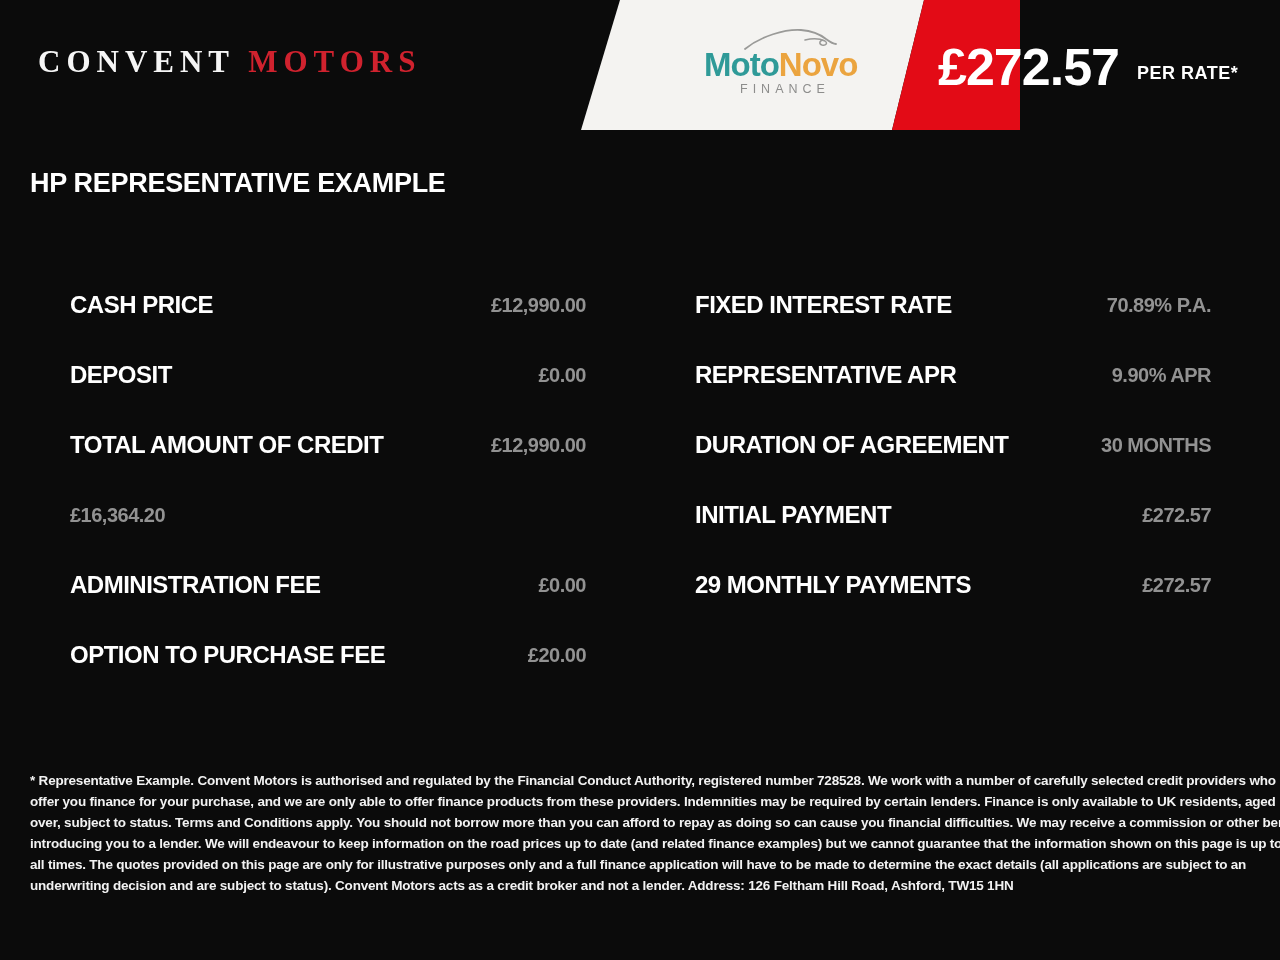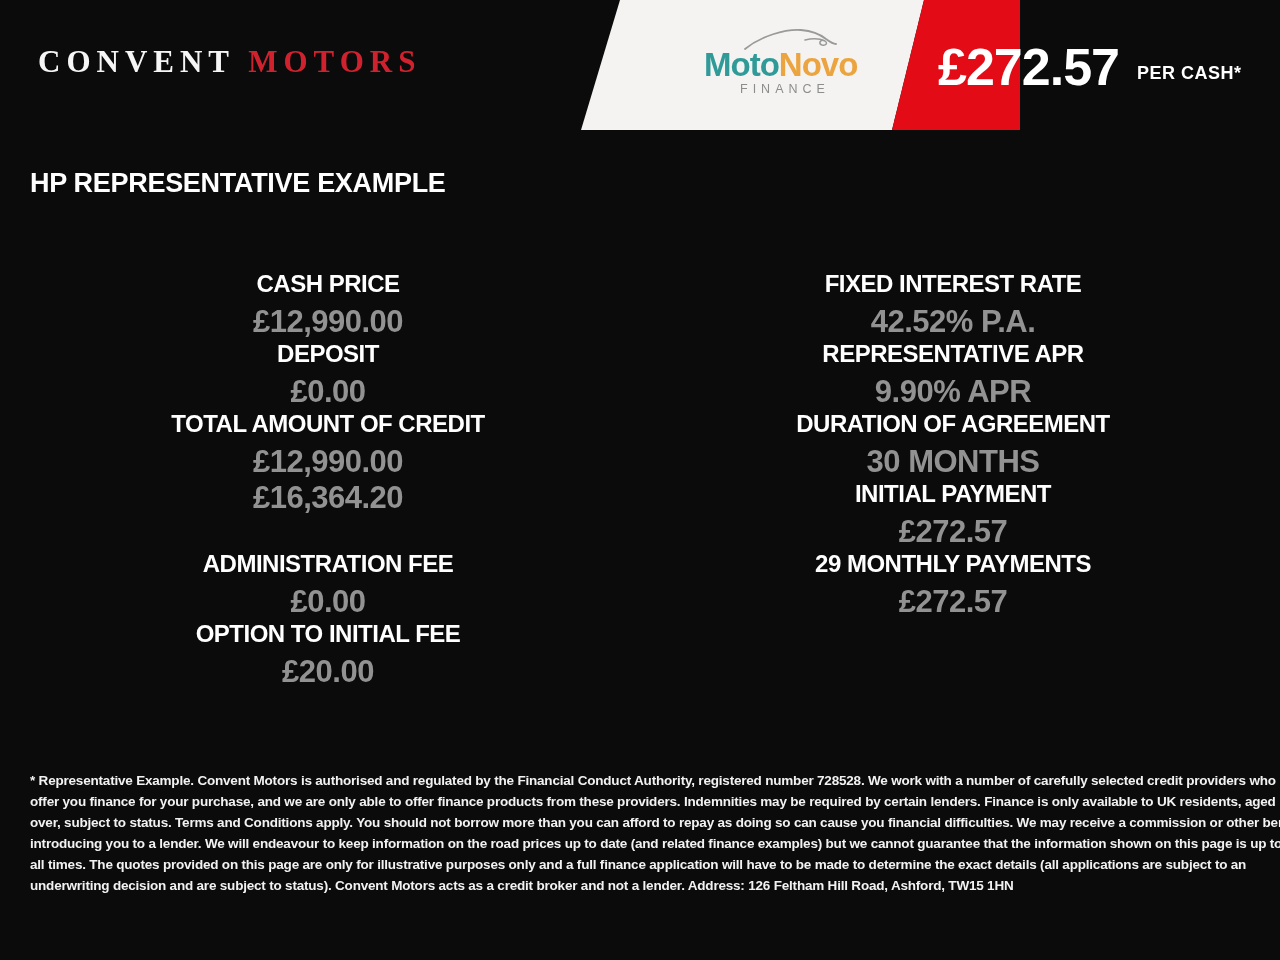--- a/index.html
+++ b/index.html
@@ -117,31 +117,30 @@
     top: 270px;
     width: 516px;
   }
   .fin-col.left  { left: 70px; }
   .fin-col.right { left: 695px; }
   .fin-row {
     height: 70px;
     display: flex;
     align-items: center;
     justify-content: space-between;
-    flex-direction: column;
   }
   .fin-label {
     font-size: 24px;
     font-weight: 700;
     letter-spacing: -0.5px;
     color: #ffffff;
     white-space: nowrap;
   }
   .fin-value {
-    font-size: 31px;
+    font-size: 20px;
     font-weight: 700;
     letter-spacing: -0.5px;
     color: #929292;
     white-space: nowrap;
     text-align: left;
   }
 
   
   .disclaimer {
     position: absolute;
@@ -176,21 +175,21 @@
         <path d="M62 14 C 70 12, 78 13, 82 15 C 85 17, 83 20, 79 19 C 76 18, 76 15, 80 14" stroke="#9a9a98" stroke-width="1.5" stroke-linecap="round"></path>
       </svg>
       <div class="finance-logo-text">
         <span class="moto">Moto</span><span class="novo">Novo</span>
       </div>
       <div class="finance-logo-sub">FINANCE</div>
     </div>
 
     <div class="price-banner">
       <span class="price-amount">£272.57</span>
-      <span class="price-period">PER CASH*</span>
+      <span class="price-period">PER RATE*</span>
     </div>
   </div>
 
   <div class="page-title">HP REPRESENTATIVE EXAMPLE</div>
 
   <div class="fin-col left">
     <div class="fin-row">
       <span class="fin-label">CASH PRICE</span>
       <span class="fin-value">£12,990.00</span>
     </div>
@@ -203,29 +202,29 @@
       <span class="fin-value">£12,990.00</span>
     </div>
     <div class="fin-row">
       <span class="fin-value">£16,364.20</span>
     </div>
     <div class="fin-row">
       <span class="fin-label">ADMINISTRATION FEE</span>
       <span class="fin-value">£0.00</span>
     </div>
     <div class="fin-row">
-      <span class="fin-label">OPTION TO INITIAL FEE</span>
+      <span class="fin-label">OPTION TO PURCHASE FEE</span>
       <span class="fin-value">£20.00</span>
     </div>
   </div>
 
   <div class="fin-col right">
     <div class="fin-row">
       <span class="fin-label">FIXED INTEREST RATE</span>
-      <span class="fin-value">42.52% P.A.</span>
+      <span class="fin-value">70.89% P.A.</span>
     </div>
     <div class="fin-row">
       <span class="fin-label">REPRESENTATIVE APR</span>
       <span class="fin-value">9.90% APR</span>
     </div>
     <div class="fin-row">
       <span class="fin-label">DURATION OF AGREEMENT</span>
       <span class="fin-value">30 MONTHS</span>
     </div>
     <div class="fin-row">

